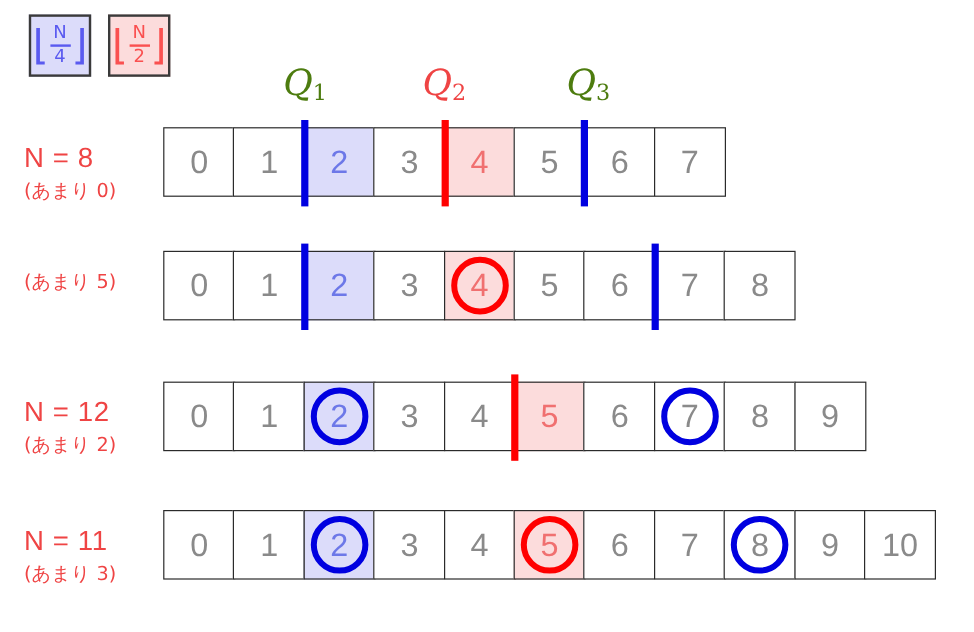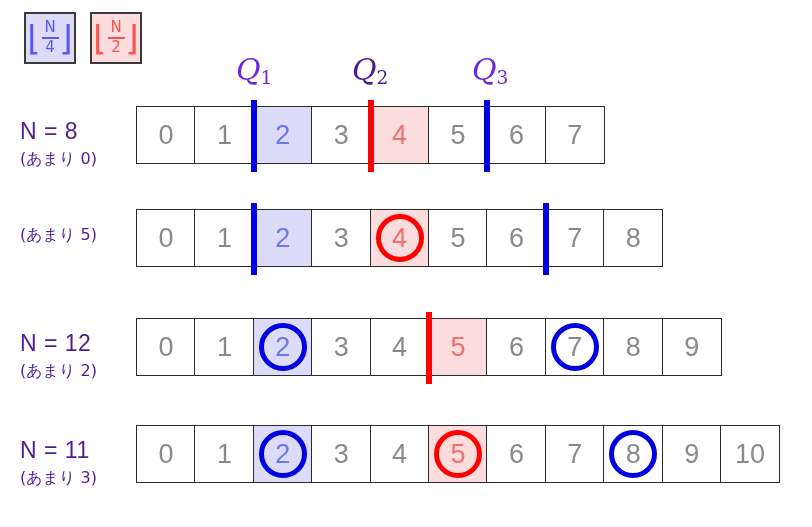--- a/index.html
+++ b/index.html
@@ -35,29 +35,29 @@
 
   
   .qlabel{
     position:absolute;
     font-family:"DejaVu Serif","Liberation Serif",serif;
     font-style:italic;
     font-size:30px;
     white-space:nowrap;
   }
   .qlabel sub{font-size:0.62em;font-style:normal;vertical-align:-0.22em;}
-  .q-blue{color:#6d28d9;}
-  .q-red{color:#4c1d95;}
+  .q-blue{color:#4d7c0f;}
+  .q-red{color:#ef4444;}
 
   
   .row{position:absolute;left:0;}
   .rowlabel{
     position:absolute;left:20px;
     font-family:"Liberation Sans","DejaVu Sans",sans-serif;
-    color:#4c1d95;
+    color:#ef4444;
   }
   .rowlabel .nline{font-size:23px;letter-spacing:0.5px;white-space:nowrap;}
   .rowlabel .rline{font-size:16px;margin-top:4px;white-space:nowrap;
                    font-family:"DejaVu Sans",sans-serif;}
 
   .cells{position:absolute;display:flex;}
   .cell{
     width:60px;height:58px;
     border:1.6px solid #2b2b2b;
     margin-left:-1.6px;

